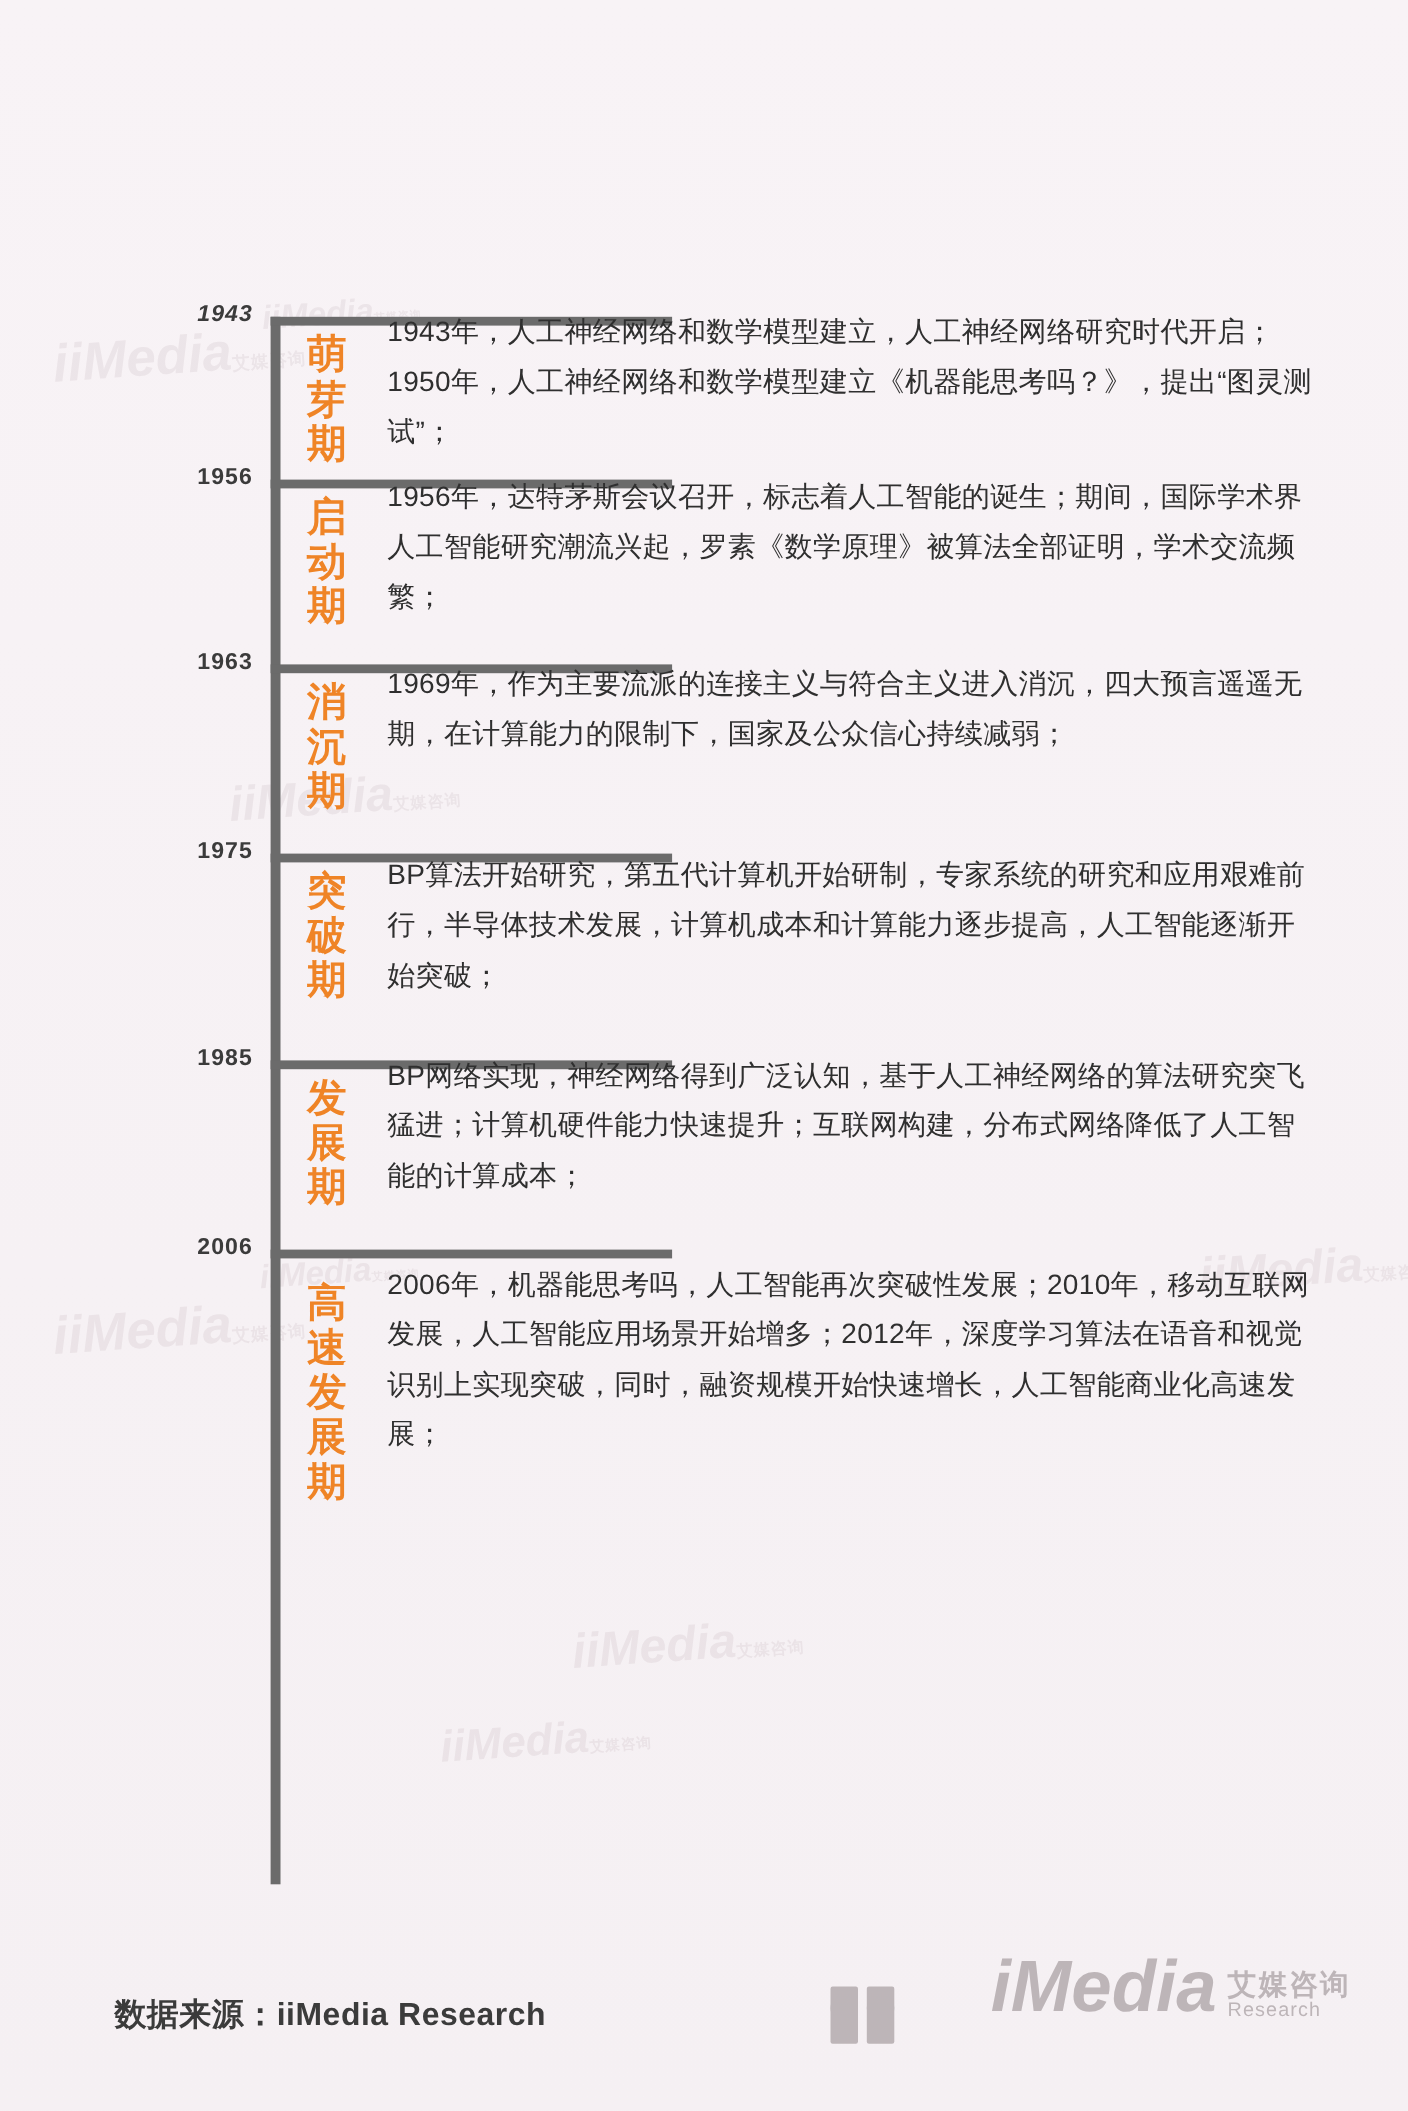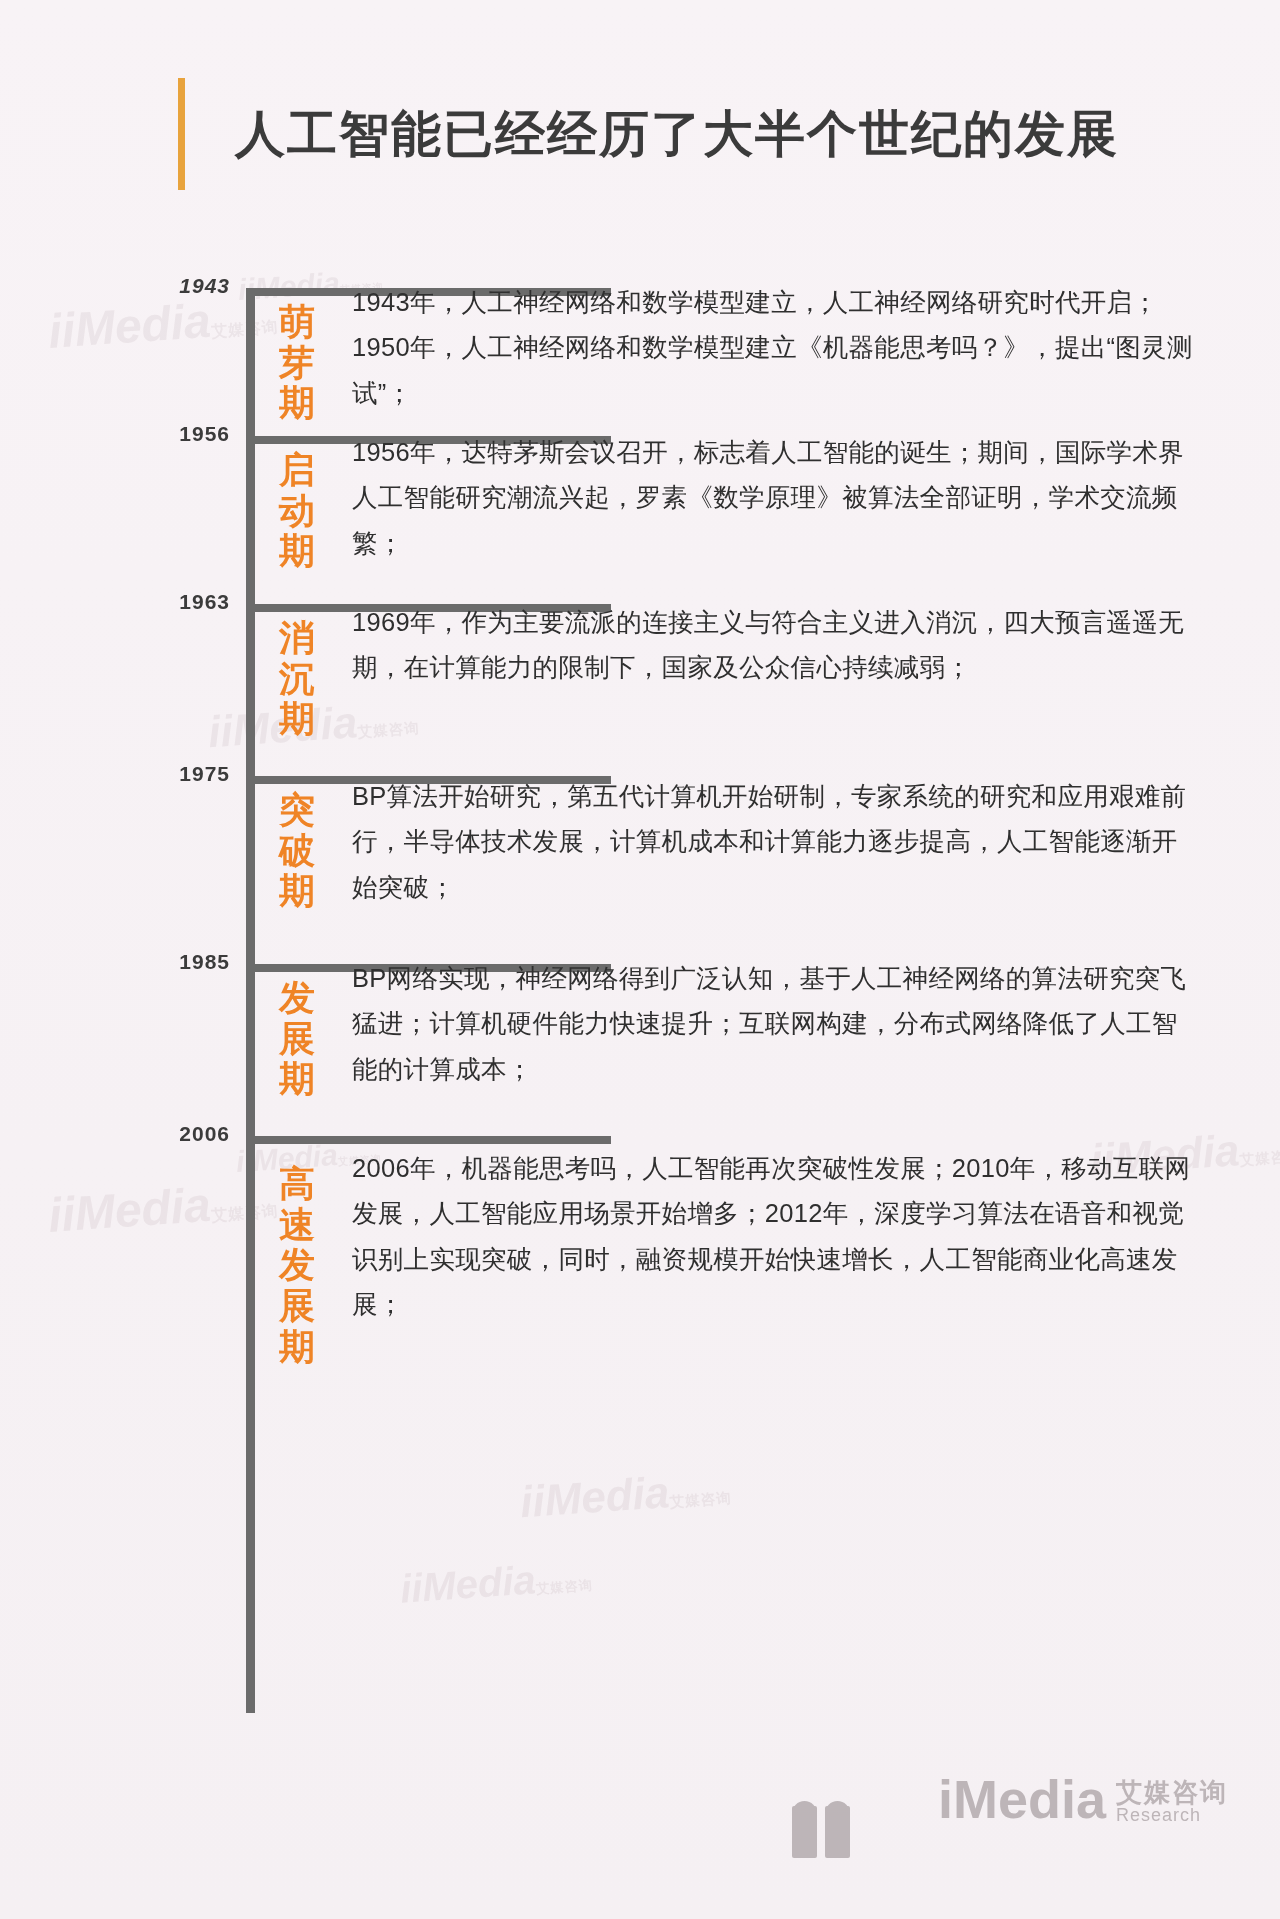--- a/index.html
+++ b/index.html
@@ -152,22 +152,23 @@
     display: flex;
   }
   .logo-bar {
     width: 25px;
     height: 52px;
     background: #bdb5b8;
     margin-right: 8px;
     border-radius: 2px;
   }
   .logo-word {
-    font-size: 54px;
-    font-weight: bold;
+    font-size: 66px;
+    font-weight: bold;
+    font-style: italic;
     color: #bdb5b8;
     line-height: 1;
     margin-left: 74px;
   }
   .logo-cn {
     margin-left: 10px;
     line-height: 1.1;
   }
   .logo-cn .cn {
     font-size: 26px;
@@ -190,24 +191,20 @@
       <div class="wm" style="left: 48px; top: 296px; font-size: 48px; transform: rotate(-4deg);">iiMedia<span class="sub">艾媒咨询</span></div>
       <div class="wm" style="left: 238px; top: 268px; font-size: 30px; transform: rotate(-4deg);">iiMedia<span class="sub">艾媒咨询</span></div>
       <div class="wm" style="left: 208px; top: 700px; font-size: 44px; transform: rotate(-4deg);">iiMedia<span class="sub">艾媒咨询</span></div>
       <div class="wm" style="left: 1090px; top: 1128px; font-size: 44px; transform: rotate(-4deg);">iiMedia<span class="sub">艾媒咨询</span></div>
       <div class="wm" style="left: 48px; top: 1180px; font-size: 48px; transform: rotate(-4deg);">iiMedia<span class="sub">艾媒咨询</span></div>
       <div class="wm" style="left: 236px; top: 1140px; font-size: 30px; transform: rotate(-4deg);">iiMedia<span class="sub">艾媒咨询</span></div>
       <div class="wm" style="left: 520px; top: 1470px; font-size: 44px; transform: rotate(-4deg);">iiMedia<span class="sub">艾媒咨询</span></div>
       <div class="wm" style="left: 400px; top: 1560px; font-size: 40px; transform: rotate(-4deg);">iiMedia<span class="sub">艾媒咨询</span></div>
     </div>
 
-  <div class="title-wrap">
-    <div class="title-bar"></div>
-    <div class="title-text">人工智能已经经历了大半个世纪的发展</div>
-  </div>
 
   <div class="timeline">
     <div class="axis"></div>
     <div id="timeline-rows">
         <div class="year" style="top: -14px; font-style: italic;">1943</div>
         <div class="tick" style="top: 0px; width: 365px;"></div>
         <div class="phase" style="top: 14px;">萌芽期</div>
         <div class="body" style="top: -8px;">
           <p>1943年，人工神经网络和数学模型建立，人工神经网络研究时代开启；1950年，人工神经网络和数学模型建立《机器能思考吗？》，提出“图灵测试”；</p>
         </div>
@@ -237,20 +234,21 @@
         </div>
         <div class="year" style="top: 834px;">2006</div>
         <div class="tick" style="top: 848px; width: 365px;"></div>
         <div class="phase" style="top: 876px;">高速发展期</div>
         <div class="body" style="top: 858px;">
           <p>2006年，机器能思考吗，人工智能再次突破性发展；2010年，移动互联网发展，人工智能应用场景开始增多；2012年，深度学习算法在语音和视觉识别上实现突破，同时，融资规模开始快速增长，人工智能商业化高速发展；</p>
         </div>
       </div>
   </div>
 
+  <div class="footer-source">数据来源：iiMedia Research</div>
 
   <div class="logo">
     <div class="logo-dots">
       <div class="logo-dot"></div>
       <div class="logo-dot"></div>
       <div class="logo-bars">
         <div class="logo-bar"></div>
         <div class="logo-bar"></div>
       </div>
     </div>

